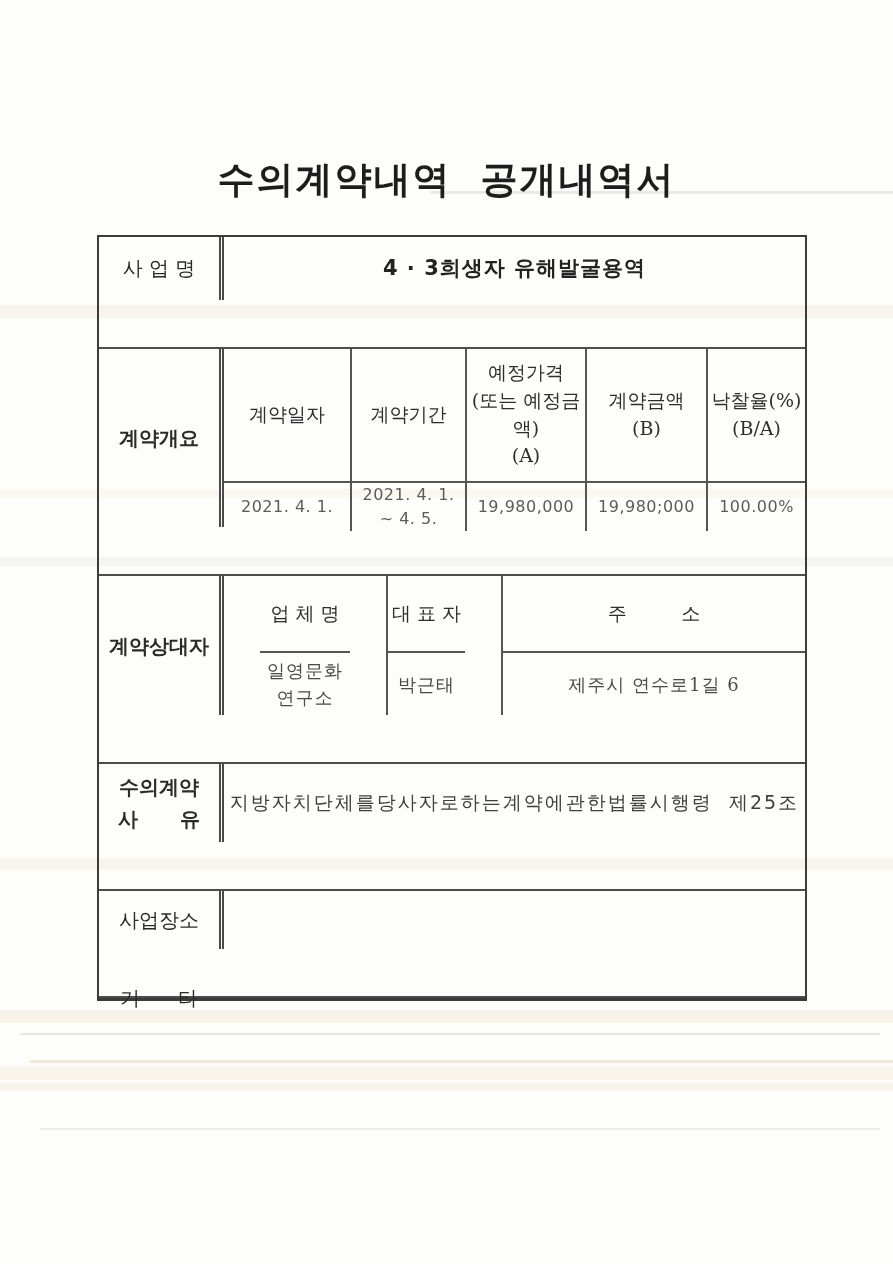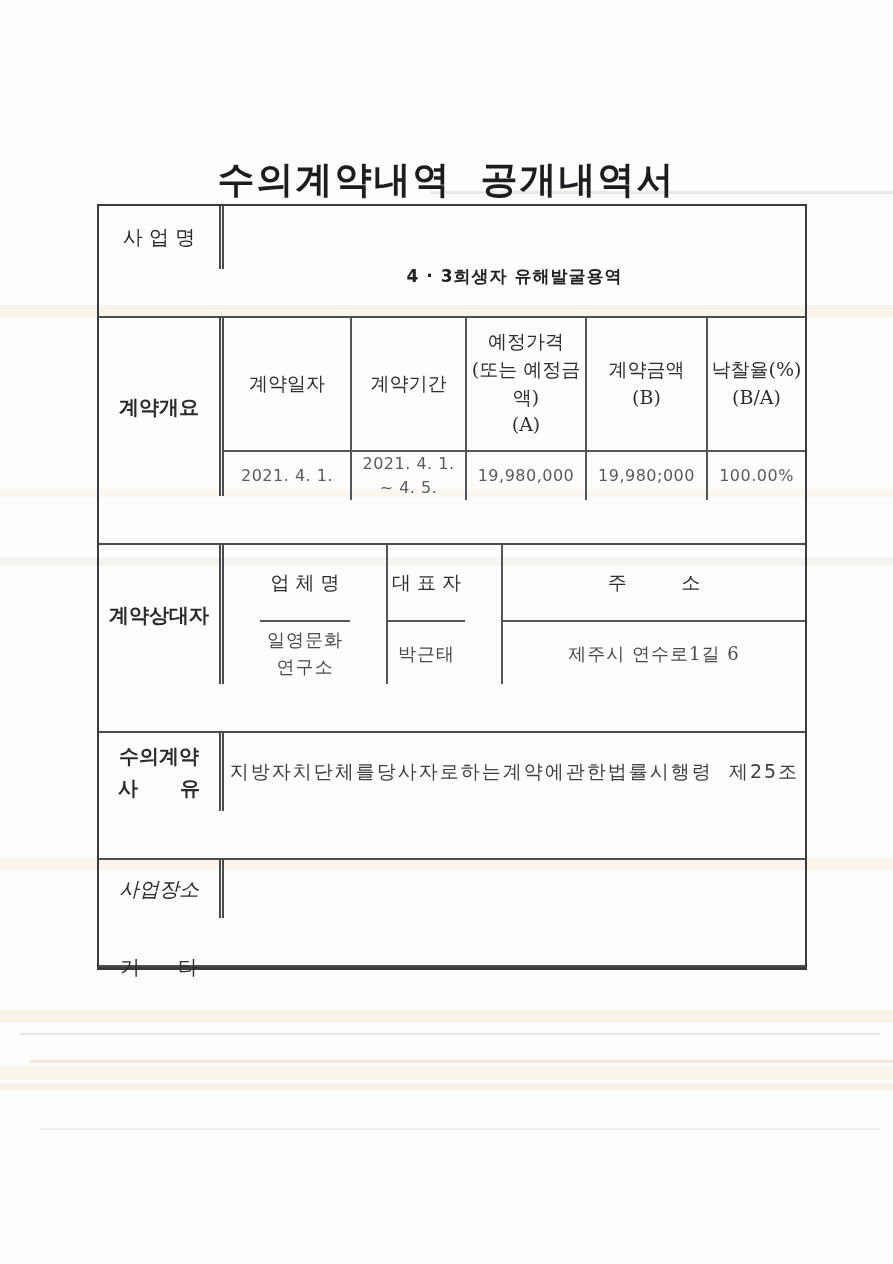--- a/index.html
+++ b/index.html
@@ -30,36 +30,36 @@
 
   .doc-title {
     position:absolute; top:155px; left:0; width:100%;
     text-align:center;
     font-size:37px; font-weight:bold;
     letter-spacing:2px; word-spacing:14px;
     color:#1d1d1d;
   }
 
   .doc-table {
-    position:absolute; left:97px; top:204px;
+    position:absolute; left:97px; top:235px;
     width:710px; height:766px;
     border:2px solid #3b3b3b; border-bottom-width:3px;
     display:flex; flex-direction:column;
     color:#333;
     z-index:2;
     gap:47px;
   }
 
   .trow { display:flex; border-top:2px solid #4d4d4d; min-height:0; }
   .trow:first-child { border-top:none; }
   .r-project { height:81px; }
   .r-overview { height:233px; }
   .r-counterpart { height:182px; }
   .r-reason { height:103px; }
-  .r-site { height:77px;font-style:italic; }
+  .r-site { height:77px; }
   .r-etc { flex:1; }
 
   .label-cell {
     flex:0 0 125px; width:125px;
     border-right:5px double #4a4a4a;
     display:flex; align-items:center; justify-content:center;
     text-align:center;
     font-family:"DejaVu Serif", serif;
     font-size:20px; color:#2b2b2b;
     white-space:pre; line-height:1.6;
@@ -68,23 +68,22 @@
 
   .value-area { flex:1; min-width:0; }
 
   .cell-center {
     display:flex; align-items:center; justify-content:center;
     text-align:center;
   }
 
   .project-value {
     width:100%; height:100%;
-    font-size:17px; font-weight:bold; color:#222;
+    font-size:21px; font-weight:bold; color:#222;
     letter-spacing:1px;
-    margin-top:39px;
   }
 
   
   .overview-grid {
     display:grid; height:100%;
     grid-template-columns:126px 115px 120px 121px 1fr;
     grid-template-rows:132px 1fr;
   }
   .overview-grid > div { border-left:2px solid #555; }
   .overview-grid > div.first-col { border-left:none; }

